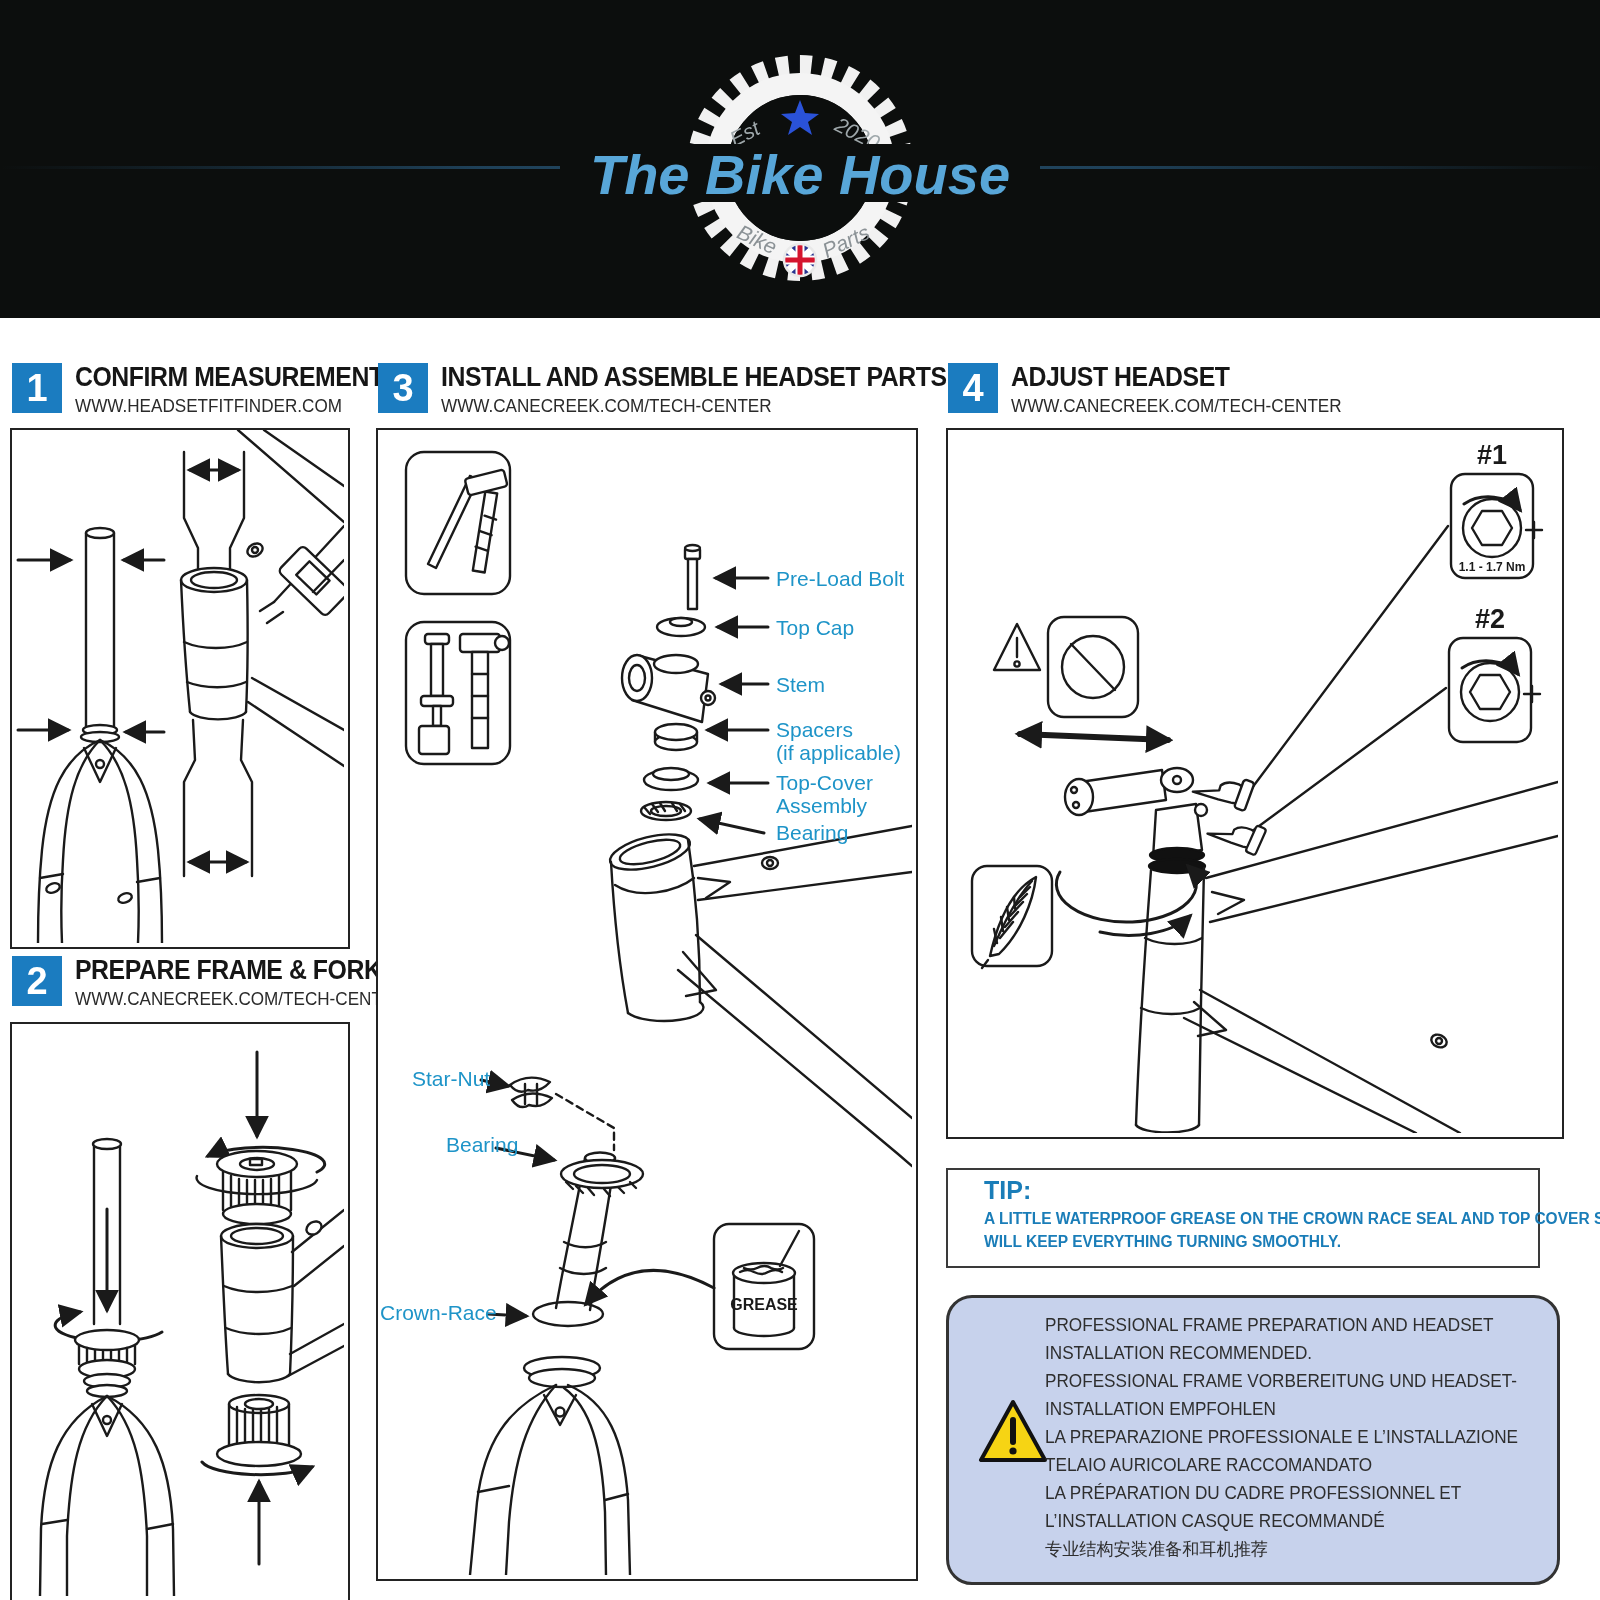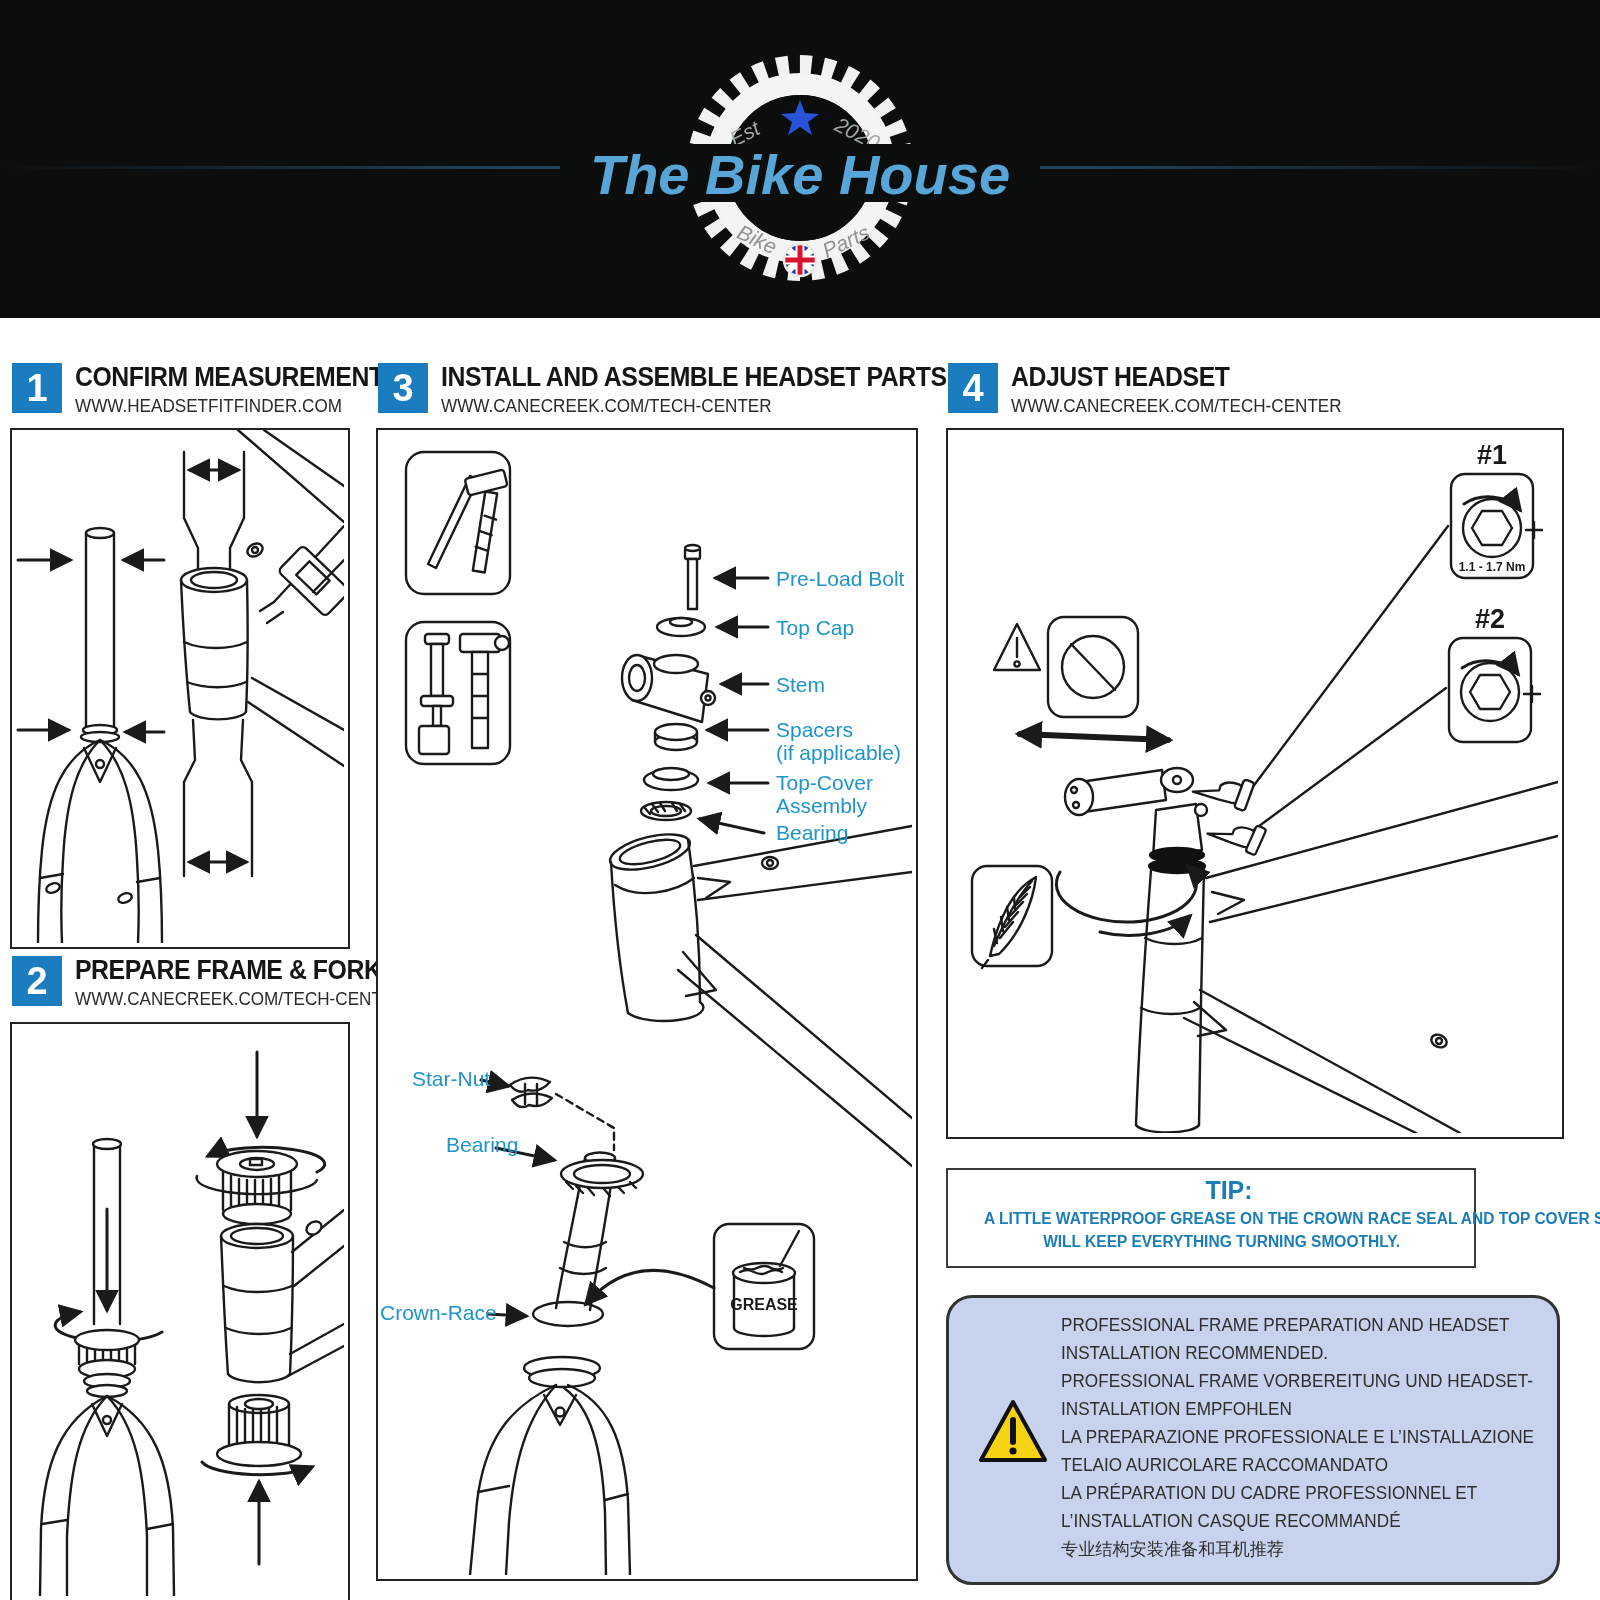--- a/index.html
+++ b/index.html
@@ -26,28 +26,28 @@
   .ln path,.ln ellipse,.ln rect,.ln circle,.ln line,.ln polygon{
       stroke:#1a1a1a;stroke-width:2.4;fill:none;stroke-linecap:round;stroke-linejoin:round;}
   .ln .wf{fill:#fff;}
   .ln .dk{fill:#111;stroke:#111;}
   .ar{marker-end:url(#ah);stroke-width:3px !important;}
   .ar2{marker-end:url(#ah);marker-start:url(#ah);stroke-width:3px !important;}
   .arb{marker-end:url(#ahb);marker-start:url(#ahb);stroke-width:6px !important;}
   .lbl{fill:#1e94c8;font-size:21px;}
   .dash{stroke-dasharray:7 5;}
   
-  .tipbox{position:absolute;left:946px;top:1168px;width:530px;height:100px;border:2px solid #3a3a3a;
-          background:#fff;box-sizing:border-box;padding:6px 0 0 36px;text-align:center;}
+  .tipbox{position:absolute;left:946px;top:1168px;width:594px;height:100px;border:2px solid #3a3a3a;
+          background:#fff;box-sizing:border-box;padding:6px 0 0 36px;}
   .tip-h{color:#1a7db8;font-weight:700;font-size:25px;}
   .tip-l{color:#1a7db8;font-weight:700;font-size:16px;margin-top:5px;transform:scaleX(.97);transform-origin:left;white-space:nowrap;}
   .notice{position:absolute;left:946px;top:1295px;width:614px;height:290px;box-sizing:border-box;
           background:#c7d2ec;border:3px solid #333;border-radius:26px;}
   .notice-tri{position:absolute;left:28px;top:100px;}
-  .notice-text{position:absolute;left:112px;top:13px;width:505px;}
+  .notice-text{position:absolute;left:96px;top:13px;width:505px;}
   .notice-text div{font-size:17.5px;line-height:28px;color:#2e2e2e;white-space:nowrap;transform:scaleX(.98);transform-origin:left;}
 </style>
 </head>
 <body>
 
 <div class="page">
 
   <svg width="0" height="0" style="position:absolute">
     <defs>
       <marker id="ah" markerWidth="8" markerHeight="8" viewBox="0 0 10 10" refX="8.5" refY="5" orient="auto-start-reverse">

